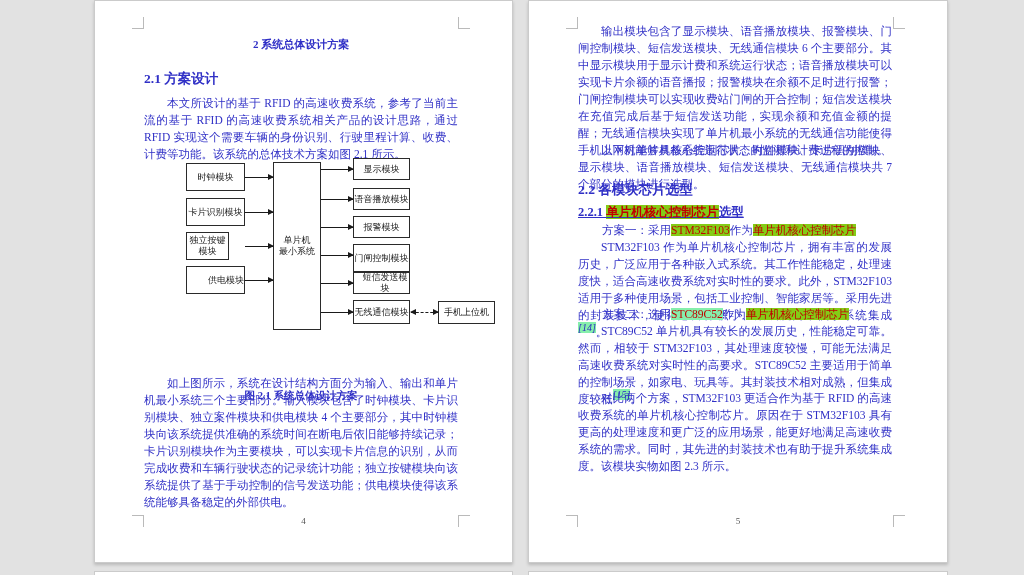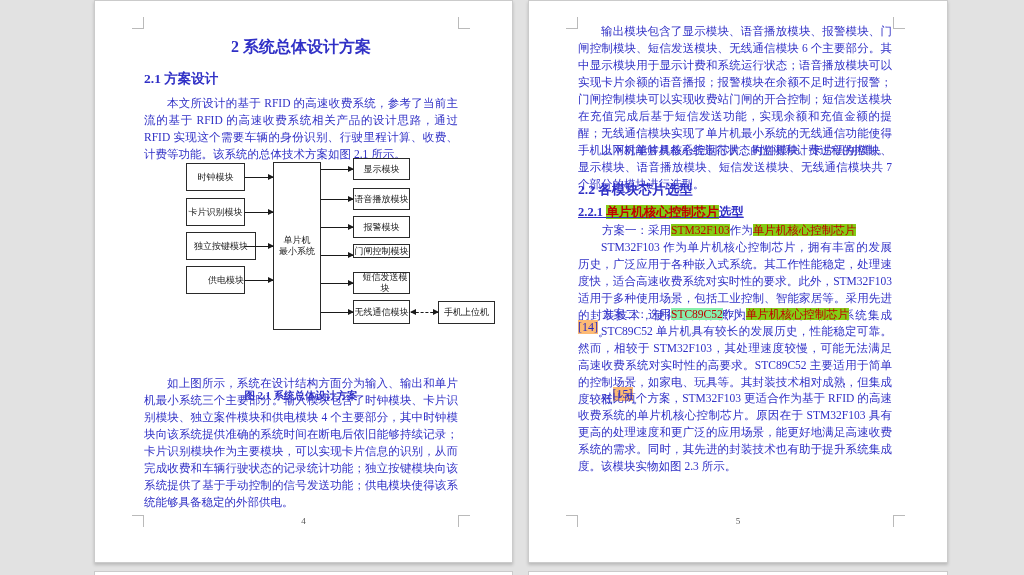--- a/index.html
+++ b/index.html
@@ -21,31 +21,31 @@
   #next2{left:528px;width:420px;}
 
   
   .mark{position:absolute;width:12px;height:12px;border:0 solid var(--markc);}
   .mark.tl{border-right-width:1px;border-bottom-width:1px;}
   .mark.tr{border-left-width:1px;border-bottom-width:1px;}
   .mark.bl{border-right-width:1px;border-top-width:1px;}
   .mark.br{border-left-width:1px;border-top-width:1px;}
 
   .doc-title{position:absolute;left:49px;width:314px;top:36px;text-align:center;
-             font-size:16px;font-weight:bold;color:var(--blue);}
+             font-size:11px;font-weight:bold;color:var(--blue);}
   .h2{position:absolute;left:49px;width:314px;font-size:13.5px;font-weight:bold;color:var(--blue);}
   .h3{position:absolute;left:49px;width:314px;font-size:12.5px;font-weight:bold;color:var(--blue);}
   .para{position:absolute;left:49px;width:314px;font-size:11.5px;line-height:17px;
         text-align:justify;text-indent:2em;color:var(--blue);}
   .oneline{position:absolute;left:49px;width:314px;font-size:11.5px;line-height:17px;
            padding-left:24px;color:var(--blue);white-space:nowrap;}
   .u{text-decoration:underline;}
   .hl-m{background:#84cc16;color:#c00000;}
   .hl-g{background:#86efac;color:#c00000;}
-  .ref{background:#fdba74;color:#2a2ac0;font-size:12px;vertical-align:super;line-height:0;}
+  .ref{background:#86efac;color:#2a2ac0;font-size:10px;vertical-align:super;line-height:0;font-style:italic;}
   .caption{position:absolute;left:49px;width:314px;text-align:center;
            font-size:10.5px;font-weight:bold;color:var(--blue);}
   .pagenum{position:absolute;left:0;width:100%;top:515px;text-align:center;
            font-size:9px;color:#555;}
 
   
   .dbox{position:absolute;background:#fff;border:1px solid #2a2a2a;color:var(--ink);
         font-size:9px;line-height:11px;display:flex;flex-direction:column;
         align-items:center;justify-content:center;text-align:center;
         font-family:"Liberation Sans","DejaVu Sans",sans-serif;}
@@ -74,42 +74,42 @@
     <div class="para" style="top:94px;">本文所设计的基于 RFID 的高速收费系统，参考了当前主流的基于 RFID 的高速收费系统相关产品的设计思路，通过 RFID 实现这个需要车辆的身份识别、行驶里程计算、收费、计费等功能。该系统的总体技术方案如图 2.1 所示。</div>
 
     <div>
 
       <div class="dbox" style="left:91px;top:162px;width:59px;height:28px;">
           <span>时钟模块</span>
         </div>
       <div class="dbox" style="left:91px;top:197px;width:59px;height:28px;">
           <span>卡片识别模块</span>
         </div>
-      <div class="dbox" style="left:91px;top:231px;width:70px;height:28px;">
+      <div class="dbox" style="left:91px;top:231px;width:43px;height:28px;">
           <span>独立按键模块</span>
         </div>
       <div class="dbox" style="left:91px;top:265px;width:59px;height:28px;align-items:flex-end;">
           <span>供电模块</span>
         </div>
 
       <div class="dbox" style="left:178px;top:161px;width:48px;height:168px;">
         <span>单片机</span>
         <span>最小系统</span>
       </div>
 
       <div class="dbox" style="left:258px;top:157px;width:57px;height:22px;">
           <span>显示模块</span>
         </div>
       <div class="dbox" style="left:258px;top:187px;width:57px;height:22px;">
           <span>语音播放模块</span>
         </div>
       <div class="dbox" style="left:258px;top:215px;width:57px;height:22px;">
           <span>报警模块</span>
         </div>
-      <div class="dbox" style="left:258px;top:243px;width:57px;height:14px;align-items:center;">
+      <div class="dbox" style="left:258px;top:243px;width:57px;height:28px;align-items:center;">
           <span>门闸控制模块</span>
         </div>
       <div class="dbox" style="left:258px;top:271px;width:57px;height:22px;padding-left:7px;">
           <span>短信发送模块</span>
         </div>
       <div class="dbox" style="left:258px;top:299px;width:57px;height:24px;">
           <span>无线通信模块</span>
         </div>
 
       <div class="dbox" style="left:343px;top:300px;width:57px;height:23px;">

